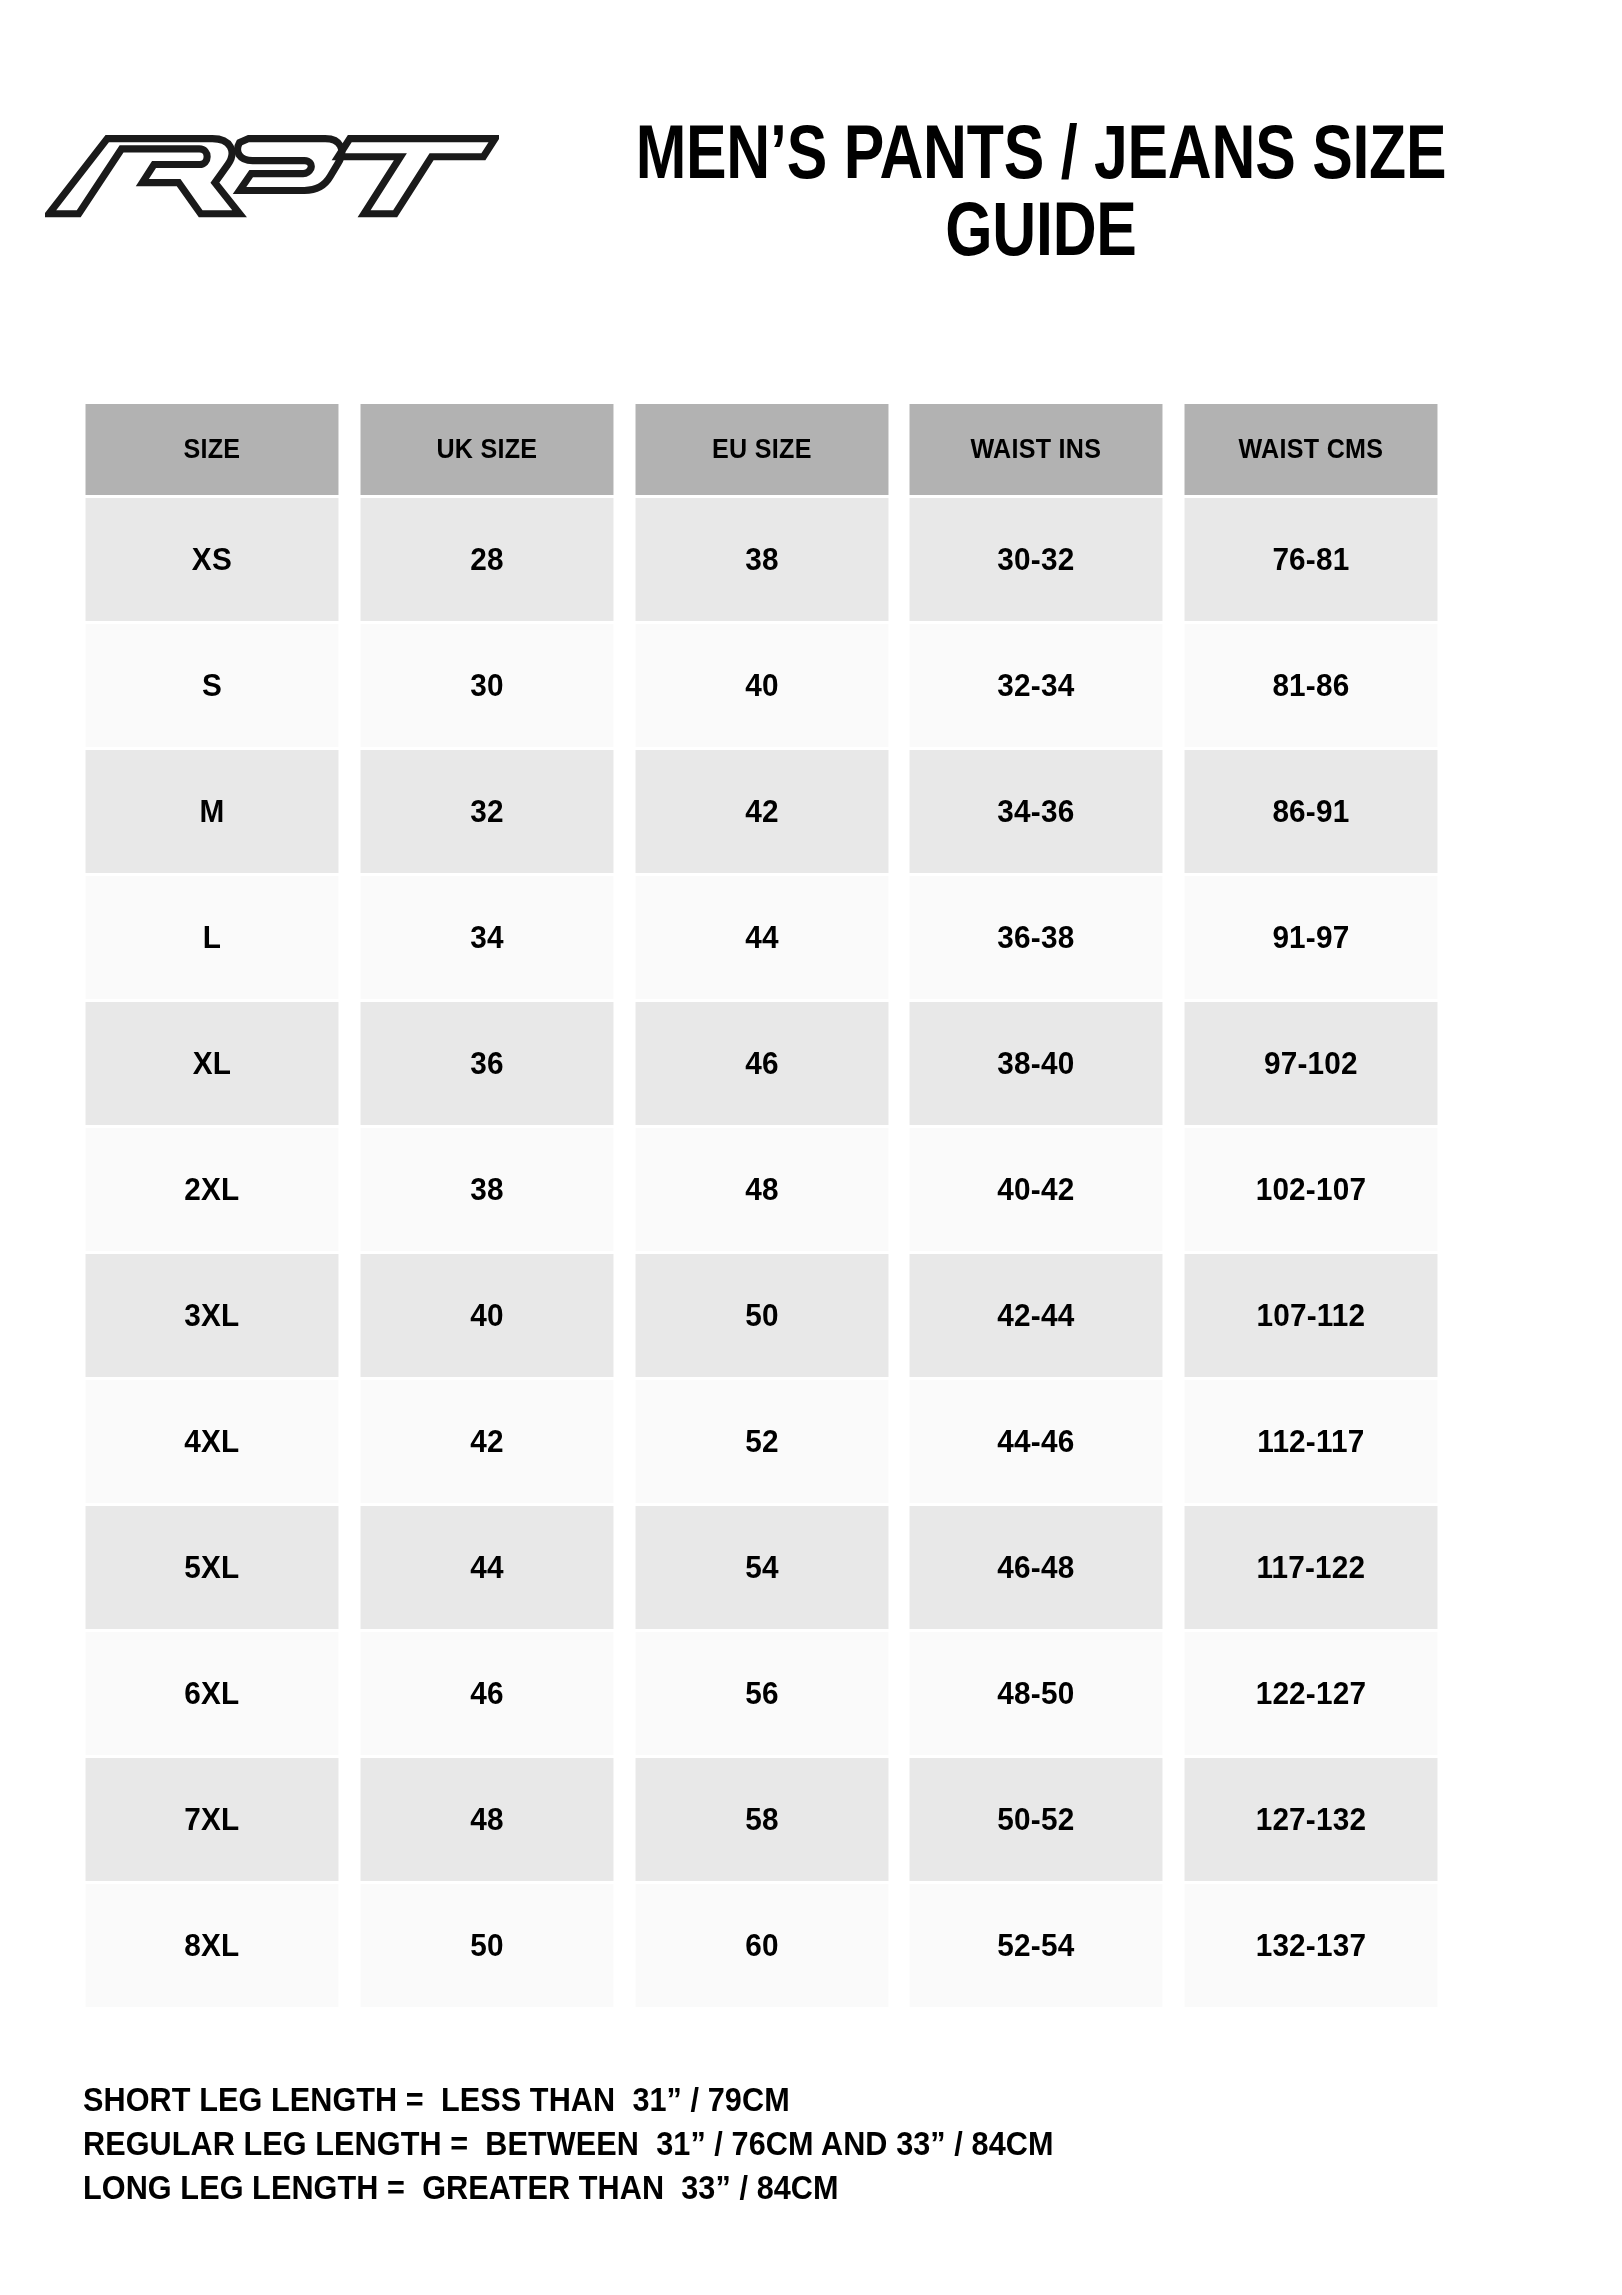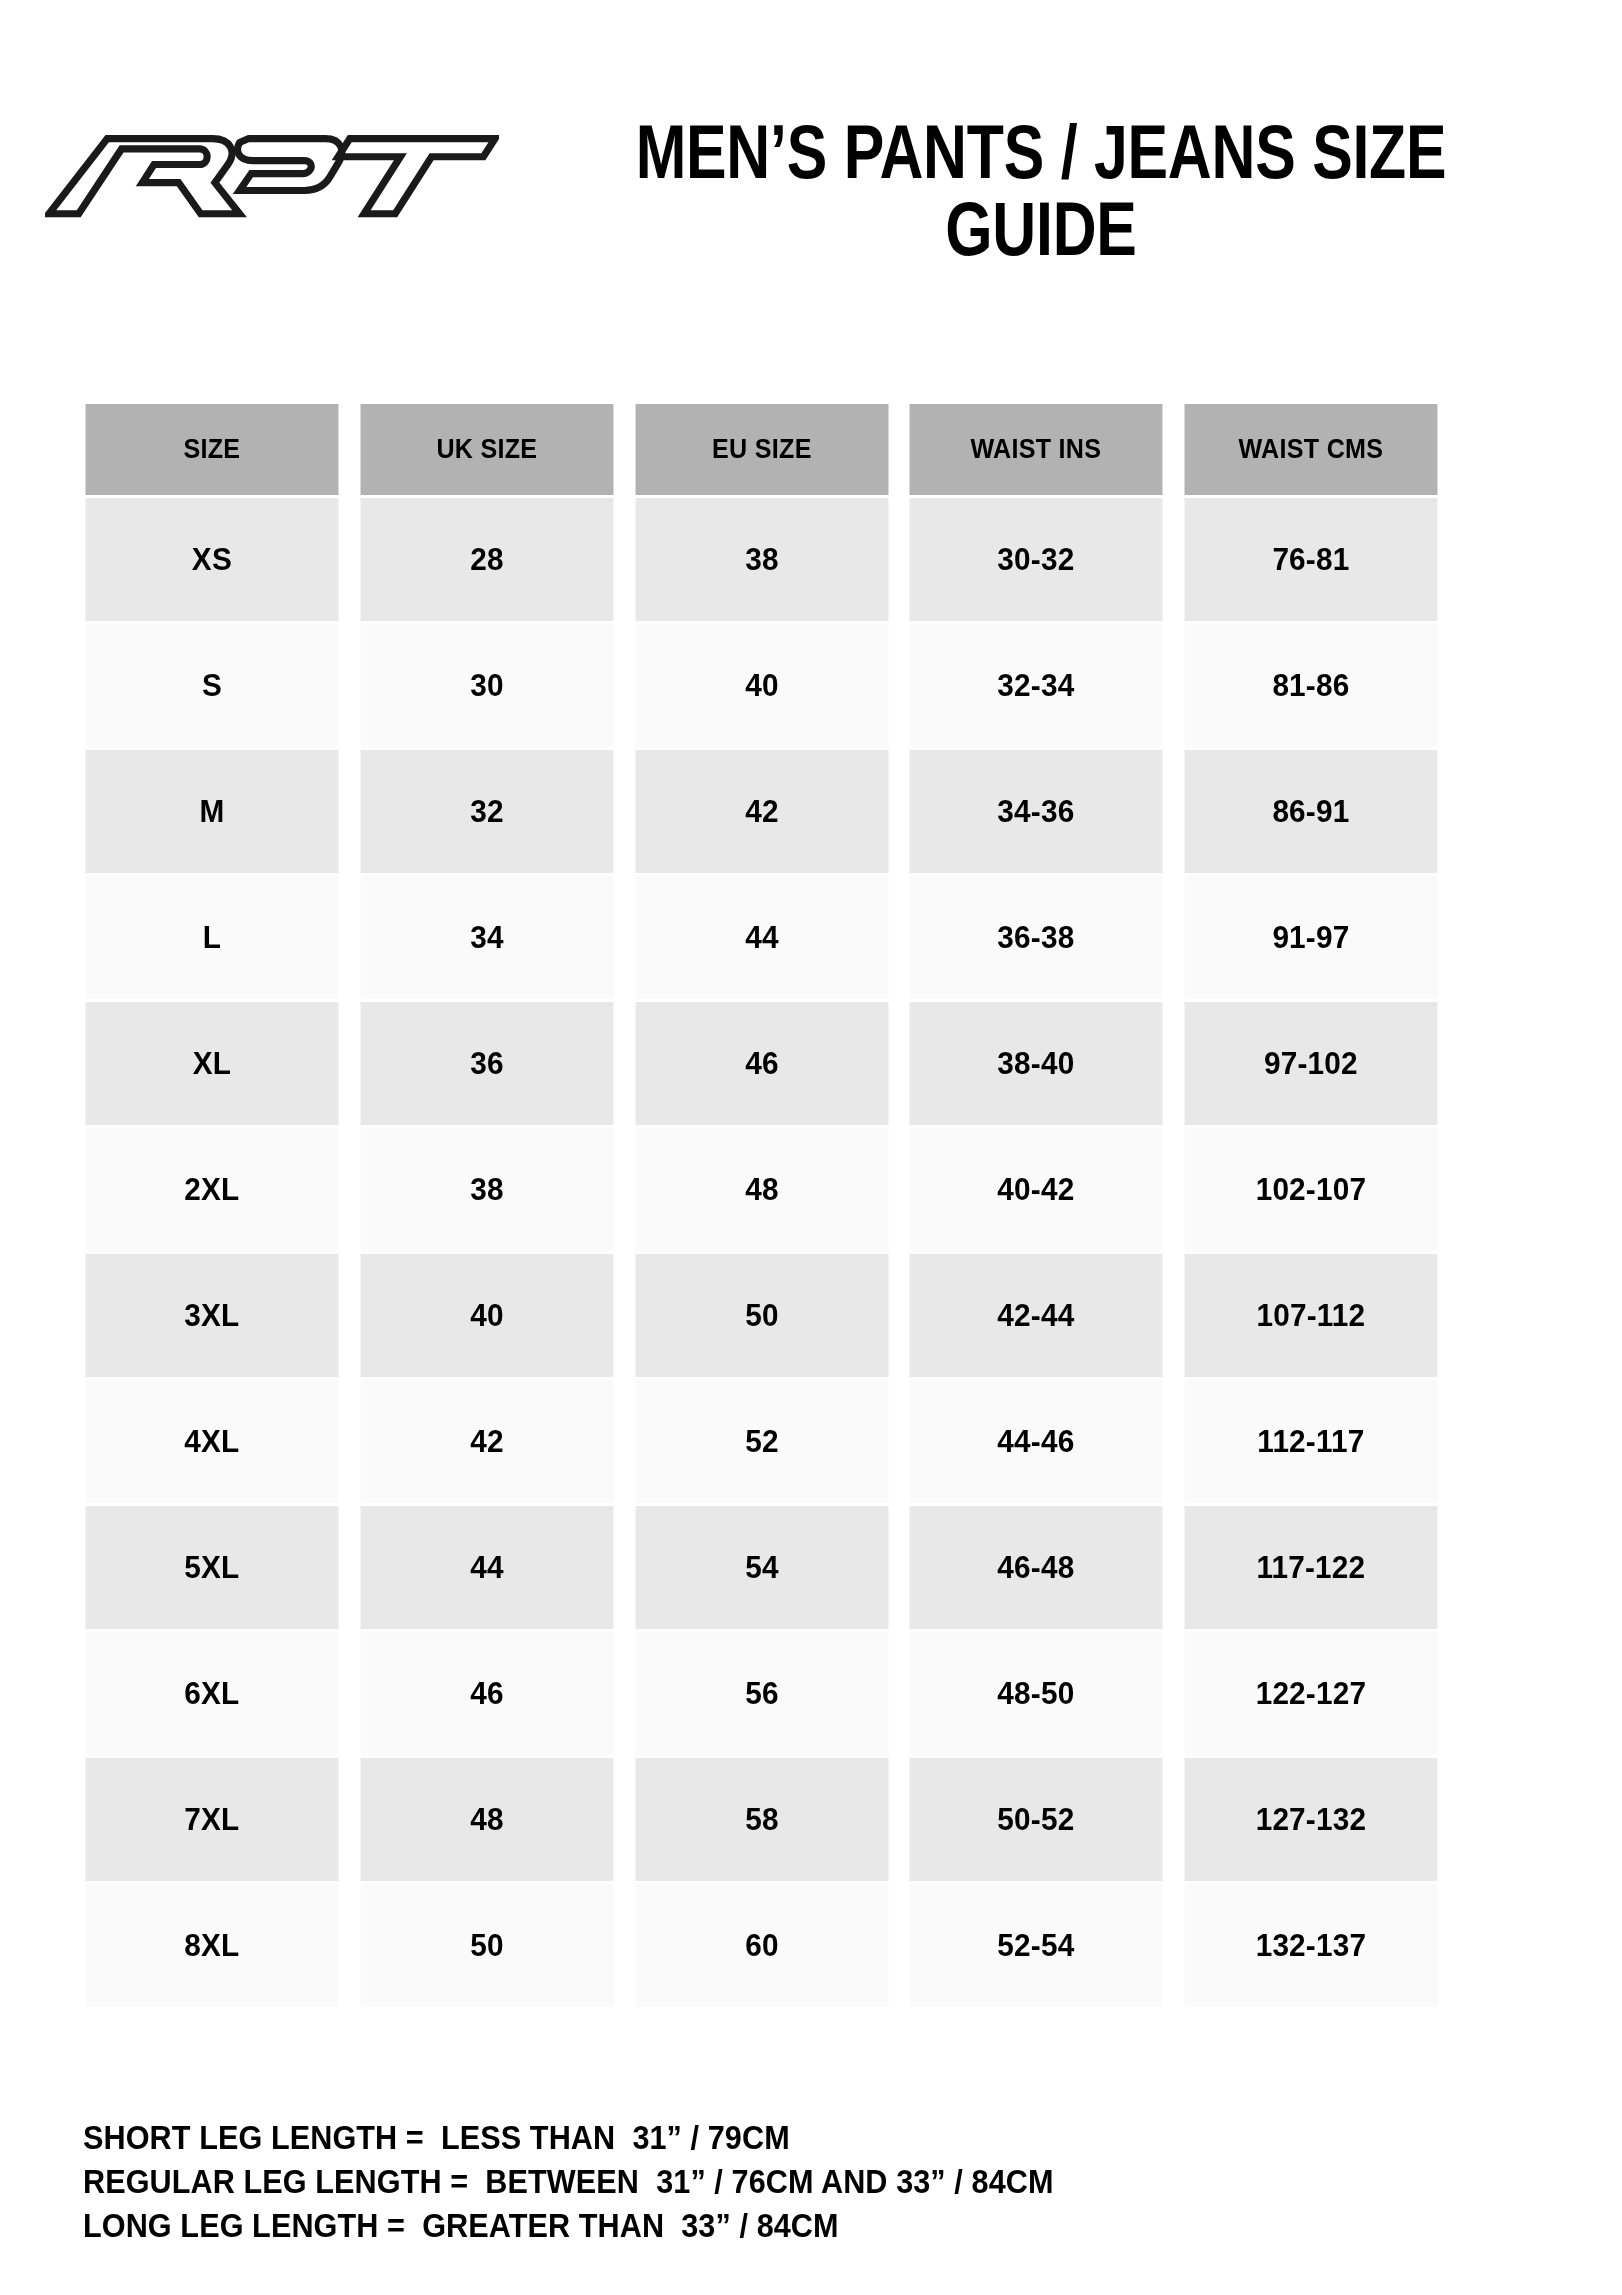--- a/index.html
+++ b/index.html
@@ -108,21 +108,20 @@
   col.c2 { width: 264px; }
   col.c3 { width: 264px; }
   col.c4 { width: 264px; }
 
   
   .notes {
     position: absolute;
     left: 83px;
     top: 2077px;
     width: 1425px;
-    margin-top: 38px;
   }
   .note-line {
     font-family: "Liberation Sans Narrow", "Liberation Sans", sans-serif;
     font-weight: 700;
     font-size: 34px;
     line-height: 1.30;
     letter-spacing: 0.1px;
     color: #000000;
     white-space: pre;
     transform: scaleX(0.90);

